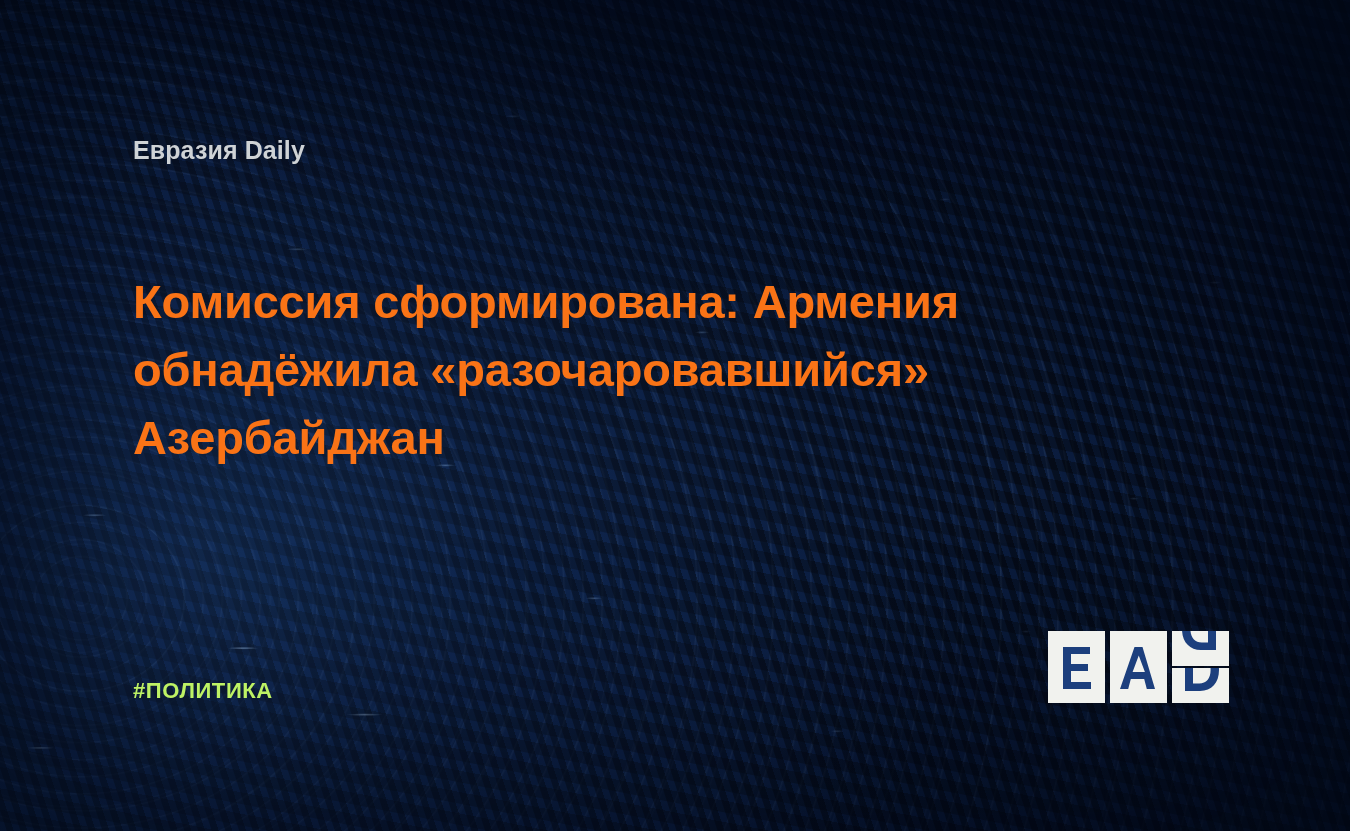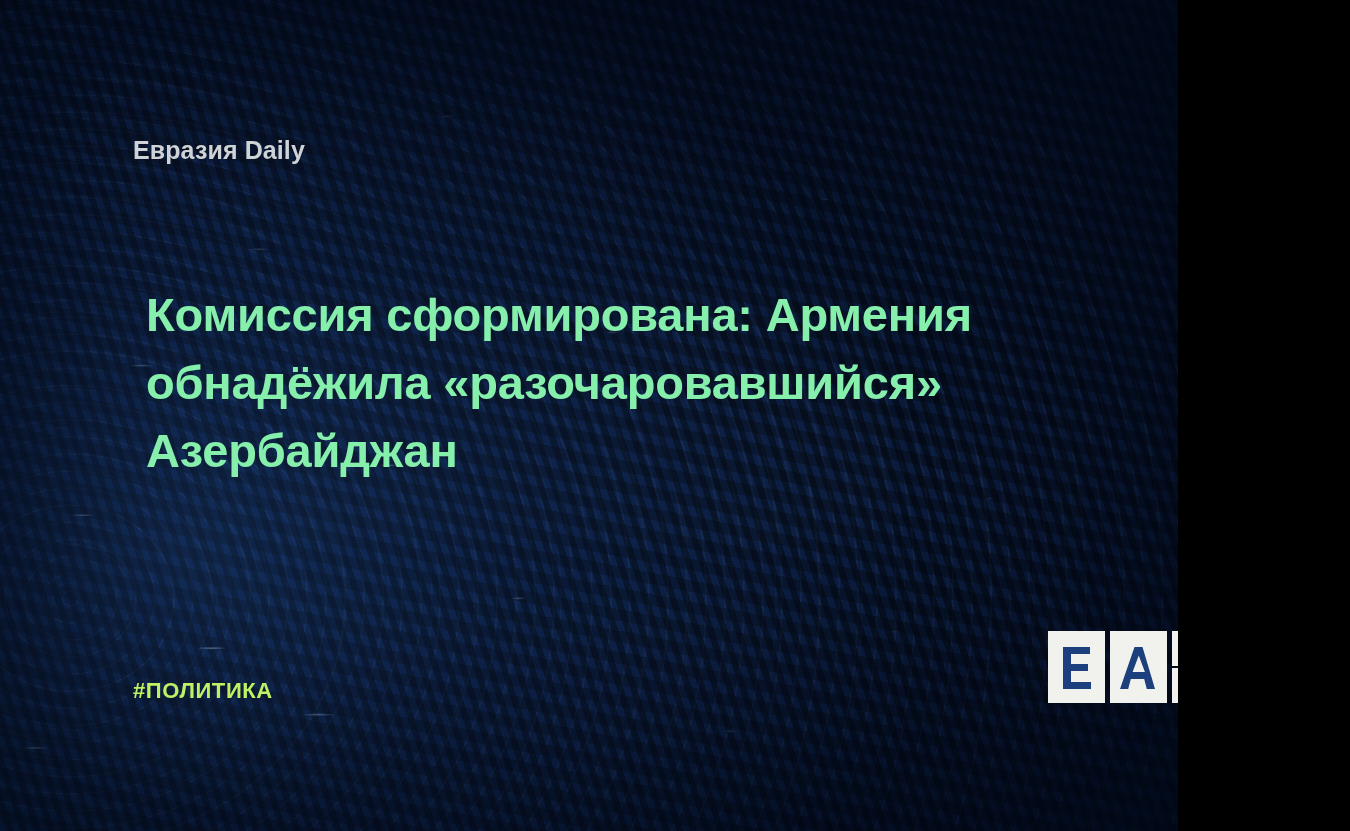--- a/index.html
+++ b/index.html
@@ -3,21 +3,21 @@
 <meta charset="utf-8">
 <title>EADaily news card</title>
 <style>
   html, body {
     margin: 0;
     padding: 0;
     background: #000;
   }
   .card {
     position: relative;
-    width: 1178px;
+    width: 1350px;
     height: 831px;
     overflow: hidden;
     background: #0a1b3d;
     font-family: "Liberation Sans", sans-serif;
     -webkit-font-smoothing: antialiased;
   }
 
   
   .bg-layer {
     position: absolute;
@@ -117,25 +117,25 @@
     letter-spacing: 0.1px;
     color: #cfd3d6;
     white-space: nowrap;
   }
 
   .headline {
     position: absolute;
     left: 133px;
     top: 268px;
     width: 960px;
-    margin: 13px;
+    margin: 0;
     font-size: 47px;
     line-height: 1.45;
     font-weight: 700;
-    color: #86efac;
+    color: #f97316;
     letter-spacing: -0.2px;
   }
 
   .tag {
     position: absolute;
     left: 133px;
     top: 678px;
     font-size: 22px;
     font-weight: 700;
     letter-spacing: 0.6px;

